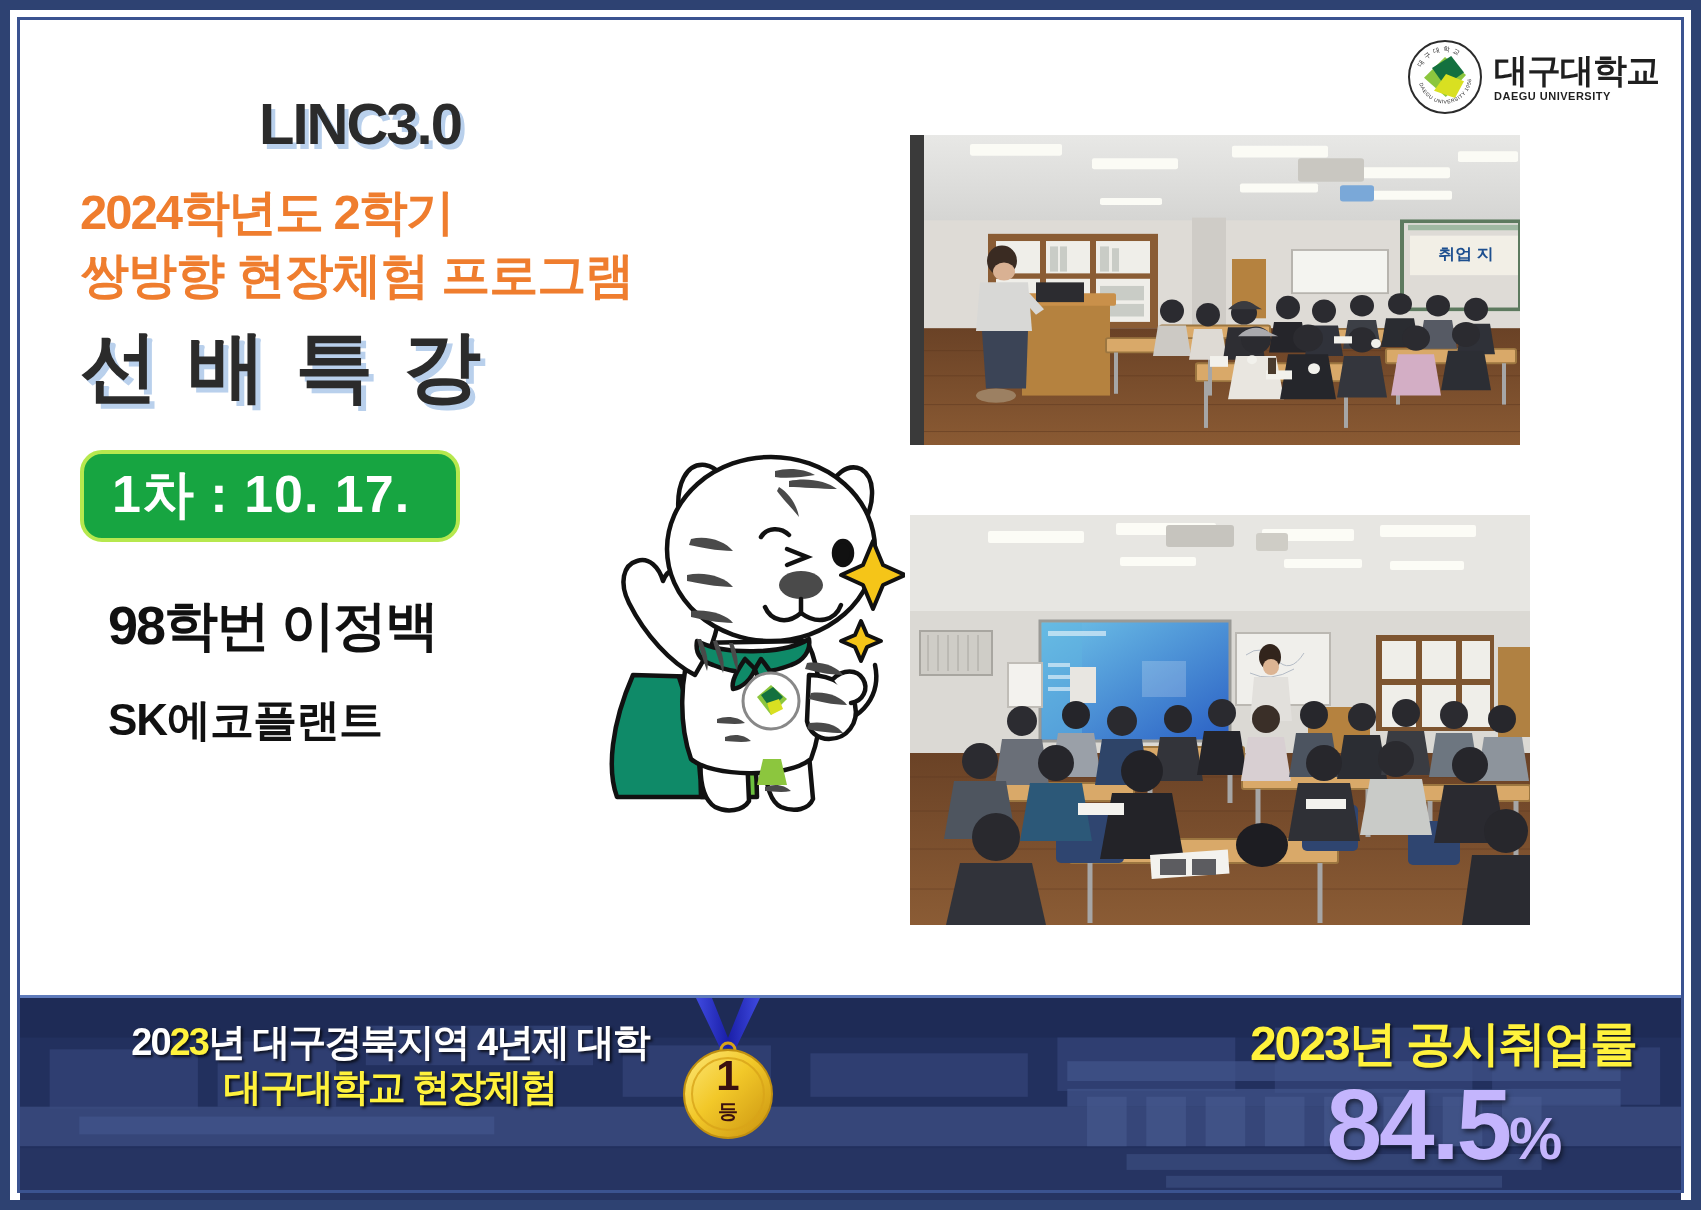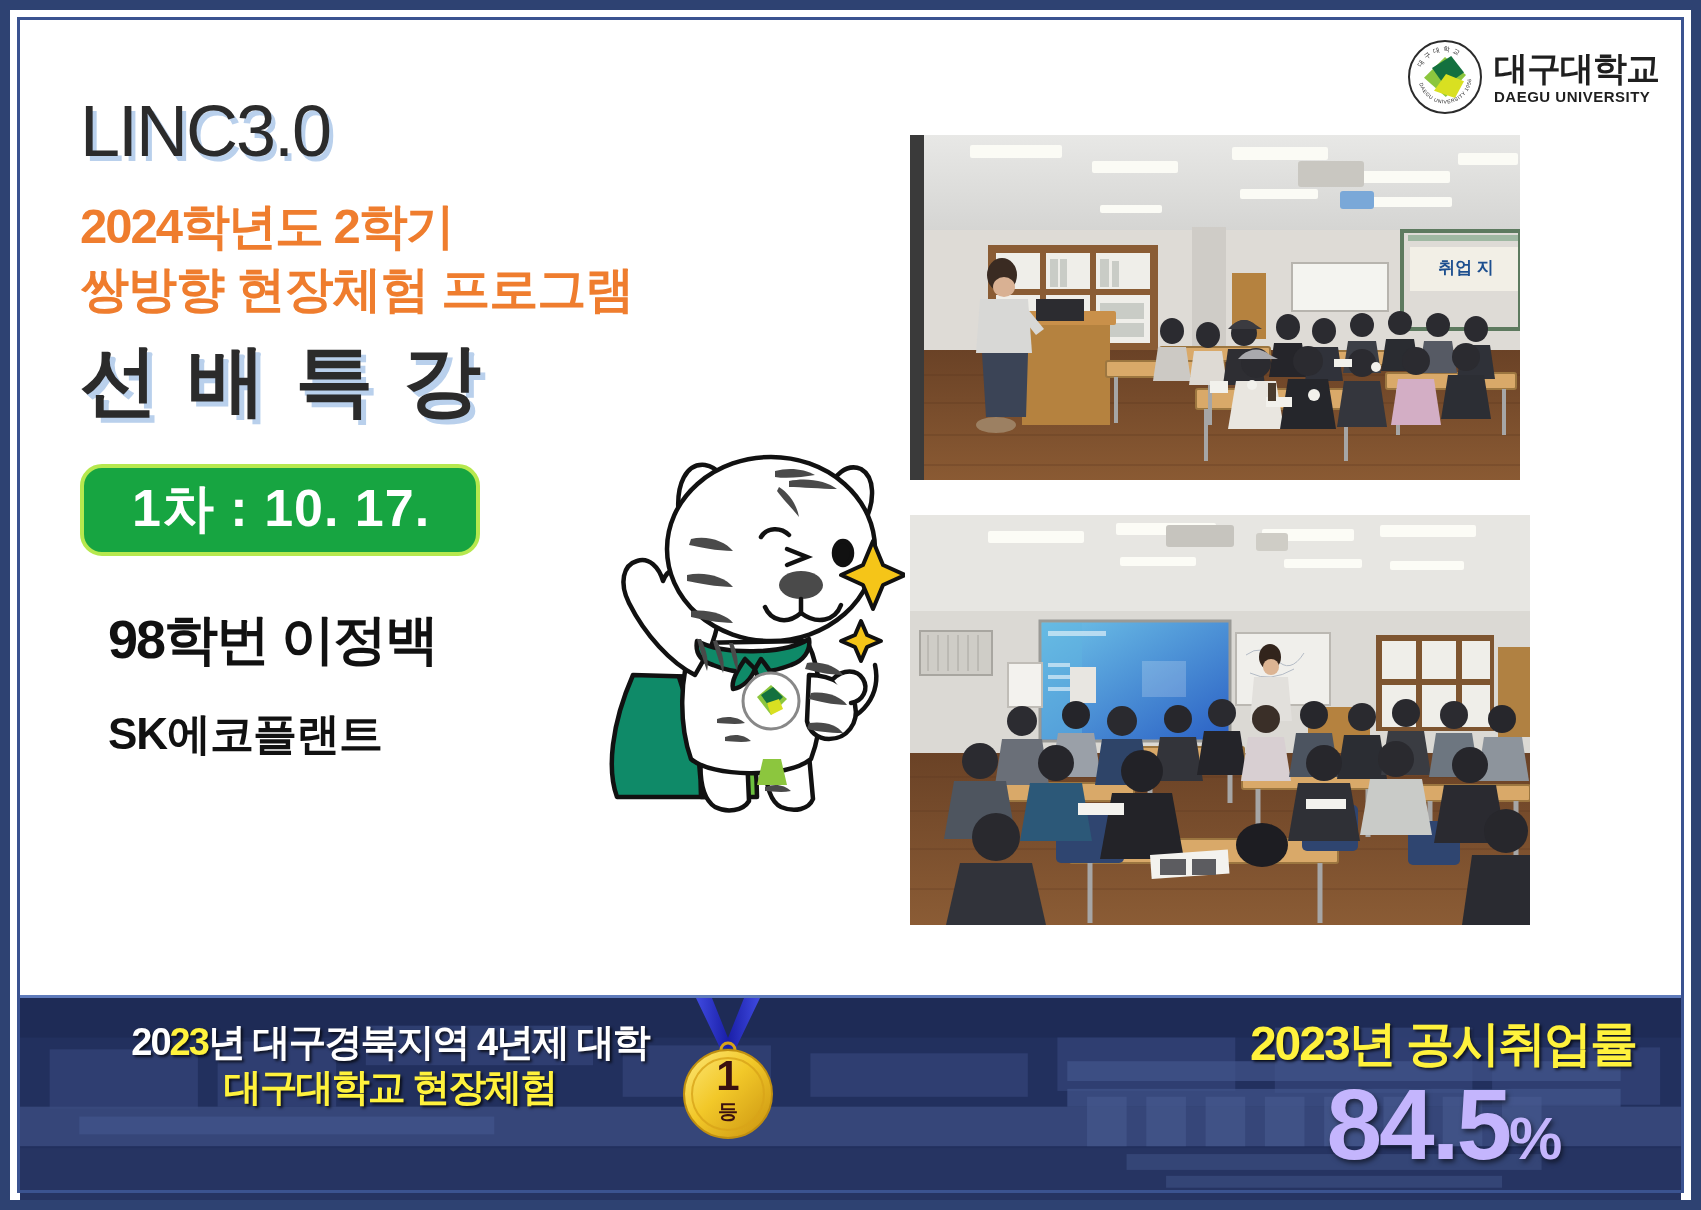--- a/index.html
+++ b/index.html
@@ -71,52 +71,53 @@
     width:30px; height:24px;
     background:#d9e021;
     clip-path:polygon(40% 0%, 100% 30%, 70% 100%, 0% 70%);
   }
   .logo-text { display:flex; flex-direction:column; line-height:1; }
   .logo-ko {
     font-size:34px; font-weight:bold; letter-spacing:-1px;
     color:#1f1f1f;
   }
   .logo-en {
-    font-size:15px; font-weight:bold; letter-spacing:0.5px;
+    font-size:11px; font-weight:bold; letter-spacing:0.5px;
     color:#1f1f1f; margin-top:4px;
   }
 
   
   .left-col {
     position:absolute; left:70px; top:85px;
     width:560px;
     z-index:15;
   }
   .linc-title {
-    font-size:72px; font-weight:normal; letter-spacing:-2px;
+    font-size:58px; font-weight:bold; letter-spacing:-2px;
     color:#2b2b2b; line-height:1;
     text-shadow:4px 5px 0 #b9d0ec;
+    text-align:center;
   }
   .sub-line {
     margin-top:28px;
     font-size:49px; font-weight:bold; letter-spacing:-2px;
     color:#ef7d2e; line-height:1.28;
   }
   .sub-line2 { letter-spacing:-1px; }
   .big-title {
     margin-top:20px;
     font-size:78px; font-weight:bold;
     color:#2b2b2b; letter-spacing:4px;
     text-shadow:5px 5px 0 #b9d0ec;
     line-height:1.05;
   }
   .date-badge {
     display:inline-block;
     margin-top:42px;
-    padding:14px 46px 18px 48px;
+    padding:14px 46px 18px 28px;
     background:#17a541;
     border:4px solid #b6e84e;
     border-radius:22px;
     color:#ffffff;
     font-size:52px; font-weight:bold;
     letter-spacing:1px;
     line-height:1;
   }
   .speaker {
     margin-top:48px;
@@ -134,21 +135,21 @@
   
   .mascot { position:absolute; left:565px; top:415px; z-index:16; }
 
   
   .photo {
     position:absolute;
     background:#6f6f6f;
     overflow:hidden;
     z-index:12;
   }
-  #photo-1 { left:900px; top:125px;  width:610px; height:345px;text-decoration:underline; }
+  #photo-1 { left:900px; top:125px;  width:610px; height:310px;text-decoration:underline; }
   #photo-2 { left:900px; top:505px;  width:620px; height:410px; }
   .photo svg { display:block; width:100%; height:100%; }
 
   
   .banner {
     position:absolute; left:10px; right:10px; bottom:0;
     height:205px;
     background:#22305e;
     overflow:hidden;
     z-index:18;

